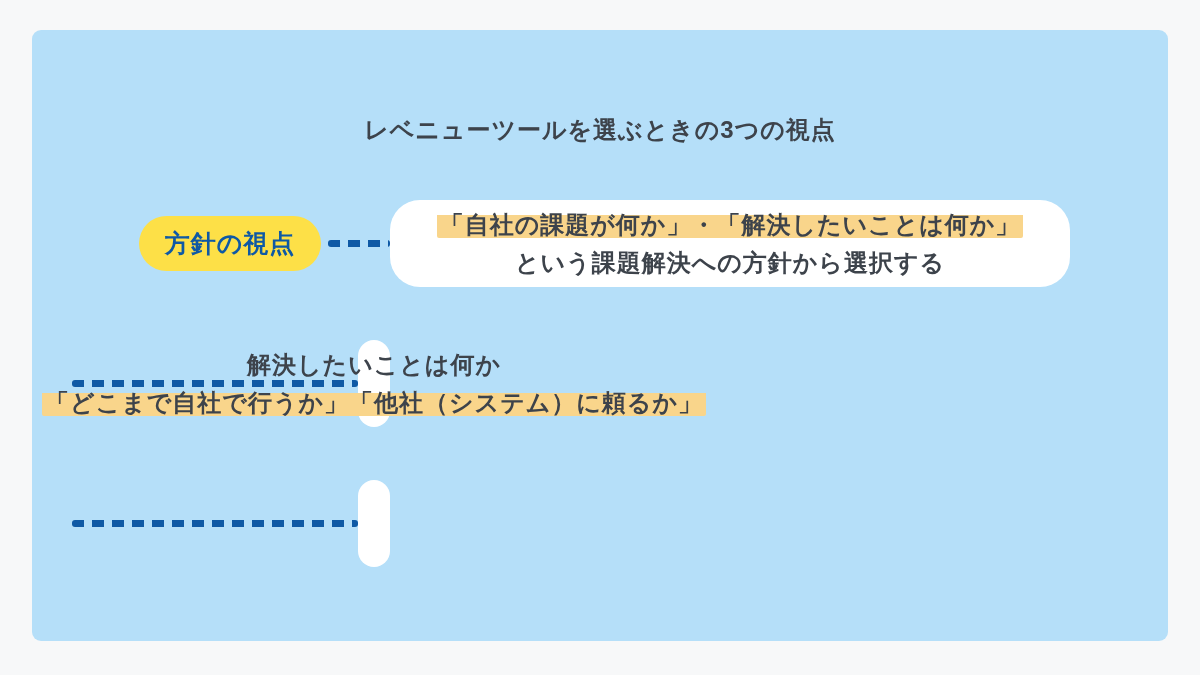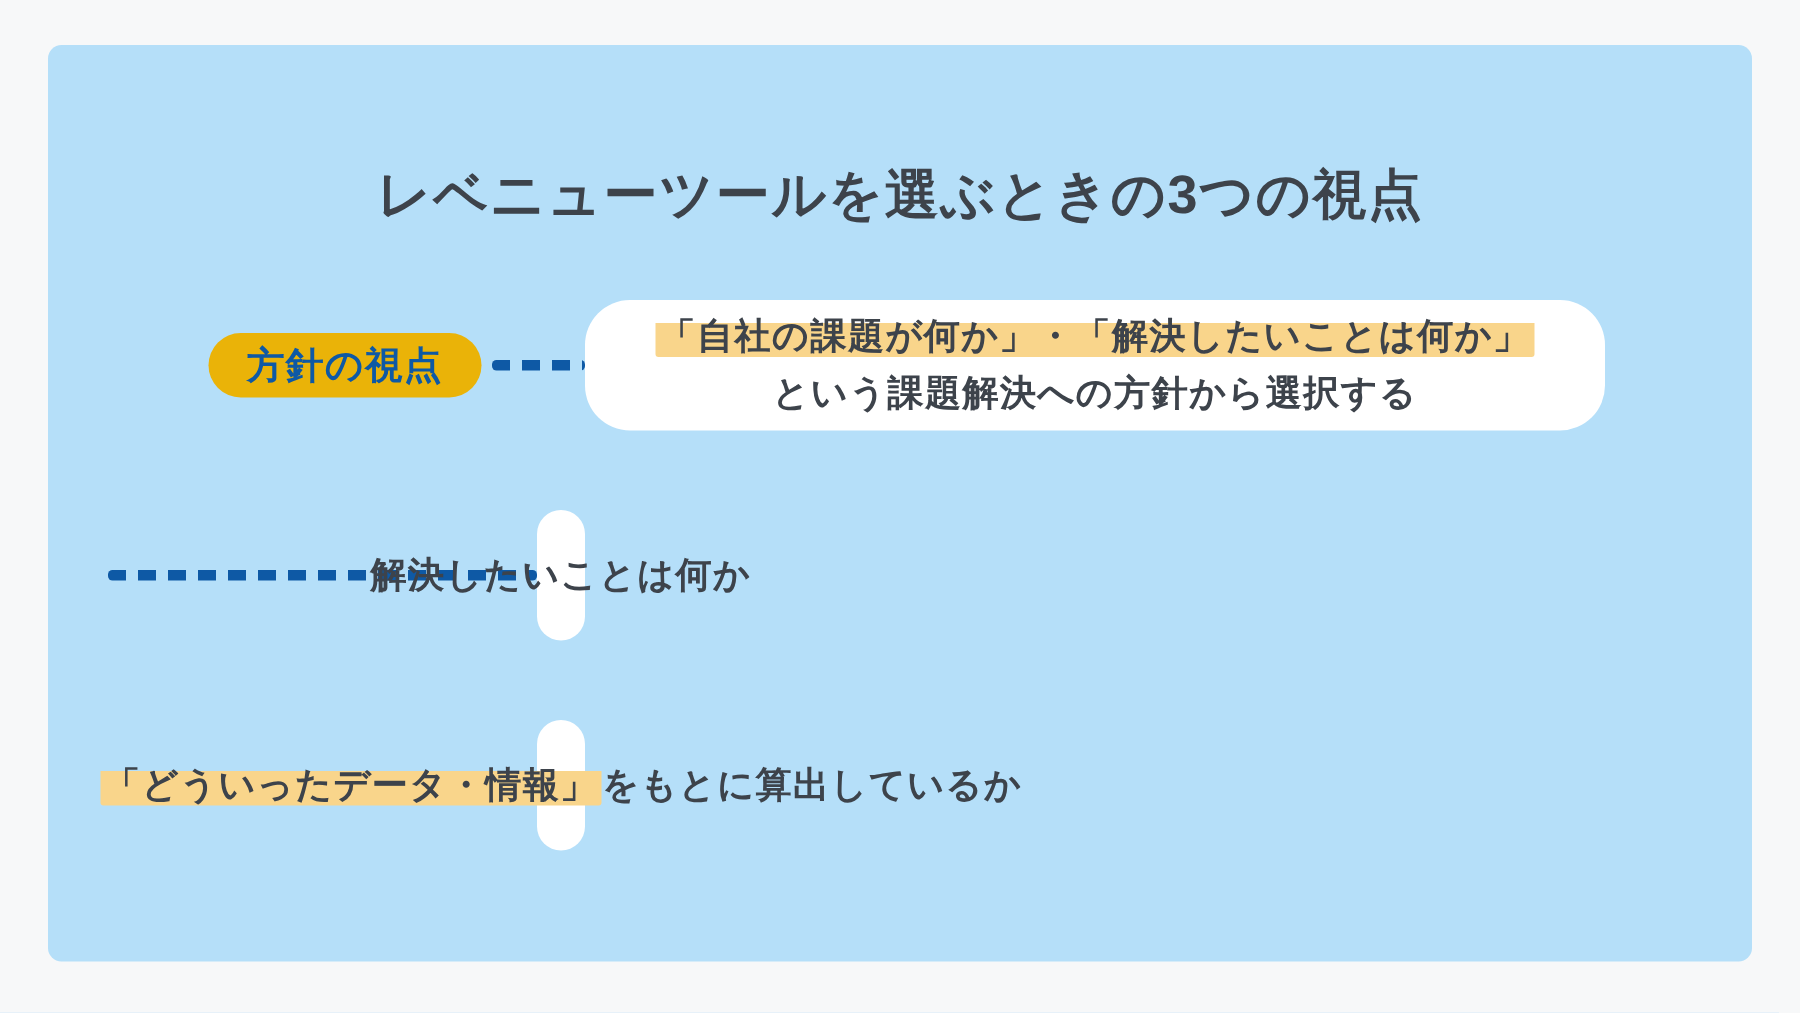--- a/index.html
+++ b/index.html
@@ -17,21 +17,21 @@
     top: 30px;
     width: 1136px;
     height: 611px;
     background: var(--panel, #b5dff9);
     border-radius: 9px;
     box-sizing: border-box;
   }
   .title {
     margin: 80px 0 0 0;
     text-align: center;
-    font-size: 36px;
+    font-size: 24px;
     font-weight: bold;
     letter-spacing: 1px;
     color: var(--text-dark, #3d434b);
     line-height: 40px;
   }
   .rows {
     margin-top: 50px;
     padding-left: 70px;
     padding-right: 0;
   }
@@ -42,23 +42,23 @@
     height: 87px;
     margin-bottom: 53px;
   }
   .pill-col {
     display: flex;
     justify-content: center;
     position: relative;
     z-index: 2;
   }
   .pill {
-    background: #eab308;
+    background: #fde047;
     border-radius: 28px;
-    height: 43px;
+    height: 55px;
     display: flex;
     align-items: center;
     justify-content: center;
     padding: 0 26px;
   }
   .pill-label {
     font-size: 25px;
     font-weight: bold;
     letter-spacing: 1px;
     color: var(--accent-blue, #0e59a5);
@@ -127,23 +127,23 @@
     <div class="card">
           <div class="card-line"><span class="hl">「自社の課題が何か」・「解決したいことは何か」</span></div>
           <div class="card-line"><span>という課題解決への方針から選択する</span></div>
         </div>
   </div>
 
   <div class="row">
     <div class="connector"></div>
     <div class="card">
           <div class="card-line"><span>解決したいことは何か</span></div>
+          <div class="card-line"><span class="hl">「どこまで自社で行うか」「他社（システム）に頼るか」</span></div>
         </div>
   </div>
 
   <div class="row">
     <div class="connector"></div>
     <div class="card">
-          <div class="card-line"><span class="hl">「どういったデータ・情報」</span><span>をもとに算出しているか</span></div>
         </div>
   </div>
 </div>
 </div>
 
 </body></html>

